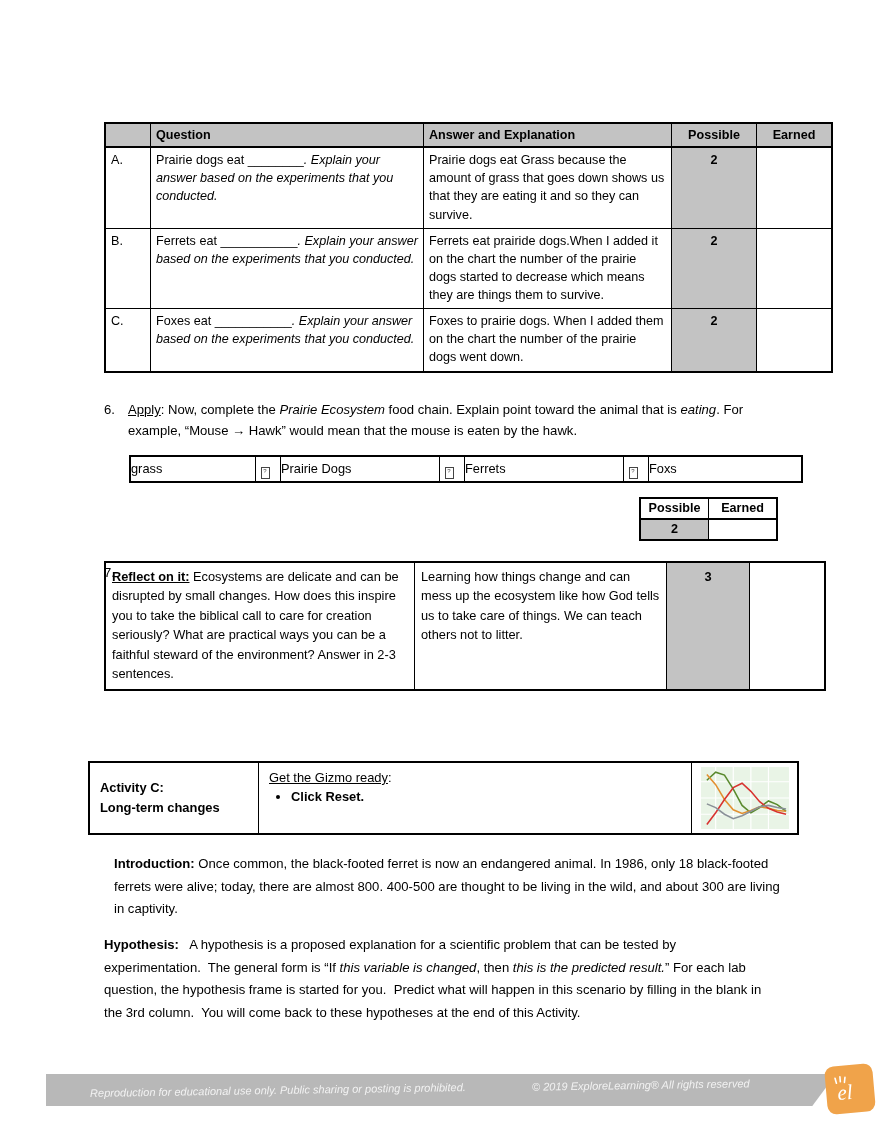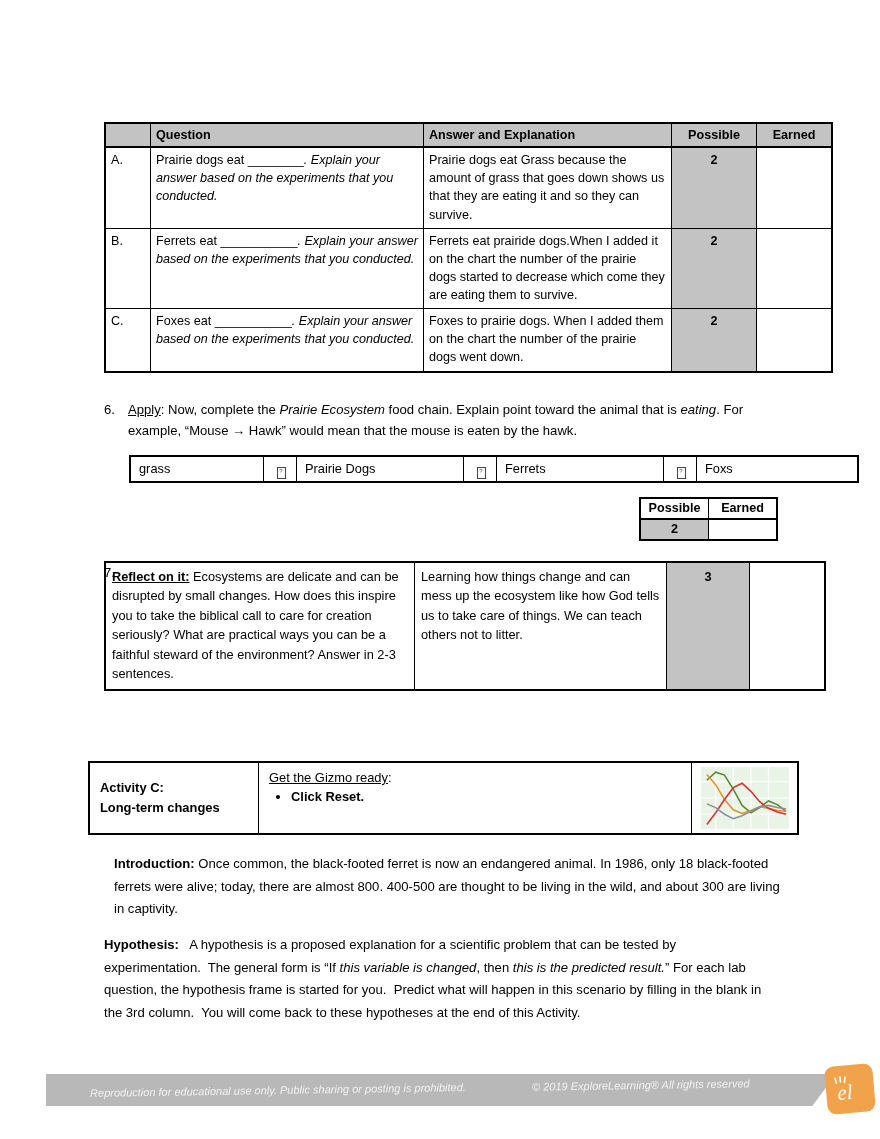--- a/index.html
+++ b/index.html
@@ -83,21 +83,21 @@
   .foodchain {
     position: absolute;
     left: 129px;
     top: 455px;
     width: 650px;
     border: 2px solid #000;
   }
   .foodchain td {
     border: 1px solid #000;
     font-size: 12.8px;
-    padding: 2px 6px 3px 8px;
+    padding: 2px 6px 3px 0;
     height: 18px;
     vertical-align: middle;
   }
   .fc-name1 { width: 118px; }
   .fc-name2 { width: 152px; }
   .fc-name3 { width: 152px; }
   .fc-name4 { width: 146px; }
   .fc-arrow {
     width: 18px;
     text-align: center;
@@ -265,21 +265,21 @@
       <tr>
         <td class="c-letter">A.</td>
         <td class="c-q"><span>Prairie dogs eat </span><span class="blankline">________</span><span class="ital">. Explain your answer based on the experiments that you conducted.</span></td>
         <td class="c-a">Prairie dogs eat Grass because the amount of grass that goes down shows us that they are eating it and so they can survive.</td>
         <td class="c-poss">2</td>
         <td class="c-earn"></td>
       </tr>
       <tr>
         <td class="c-letter">B.</td>
         <td class="c-q"><span>Ferrets eat </span><span class="blankline">___________</span><span class="ital">. Explain your answer based on the experiments that you conducted.</span></td>
-        <td class="c-a">Ferrets eat prairide dogs.When I added it on the chart the number of the prairie dogs started to decrease which come they are eating them to survive.</td>
+        <td class="c-a">Ferrets eat prairide dogs.When I added it on the chart the number of the prairie dogs started to decrease which means they are things them to survive.</td>
         <td class="c-poss">2</td>
         <td class="c-earn"></td>
       </tr>
       <tr>
         <td class="c-letter">C.</td>
         <td class="c-q"><span>Foxes eat </span><span class="blankline">___________</span><span class="ital">. Explain your answer based on the experiments that you conducted.</span></td>
         <td class="c-a">Foxes to prairie dogs. When I added them on the chart the number of the prairie dogs went down.</td>
         <td class="c-poss">2</td>
         <td class="c-earn"></td>
       </tr>

